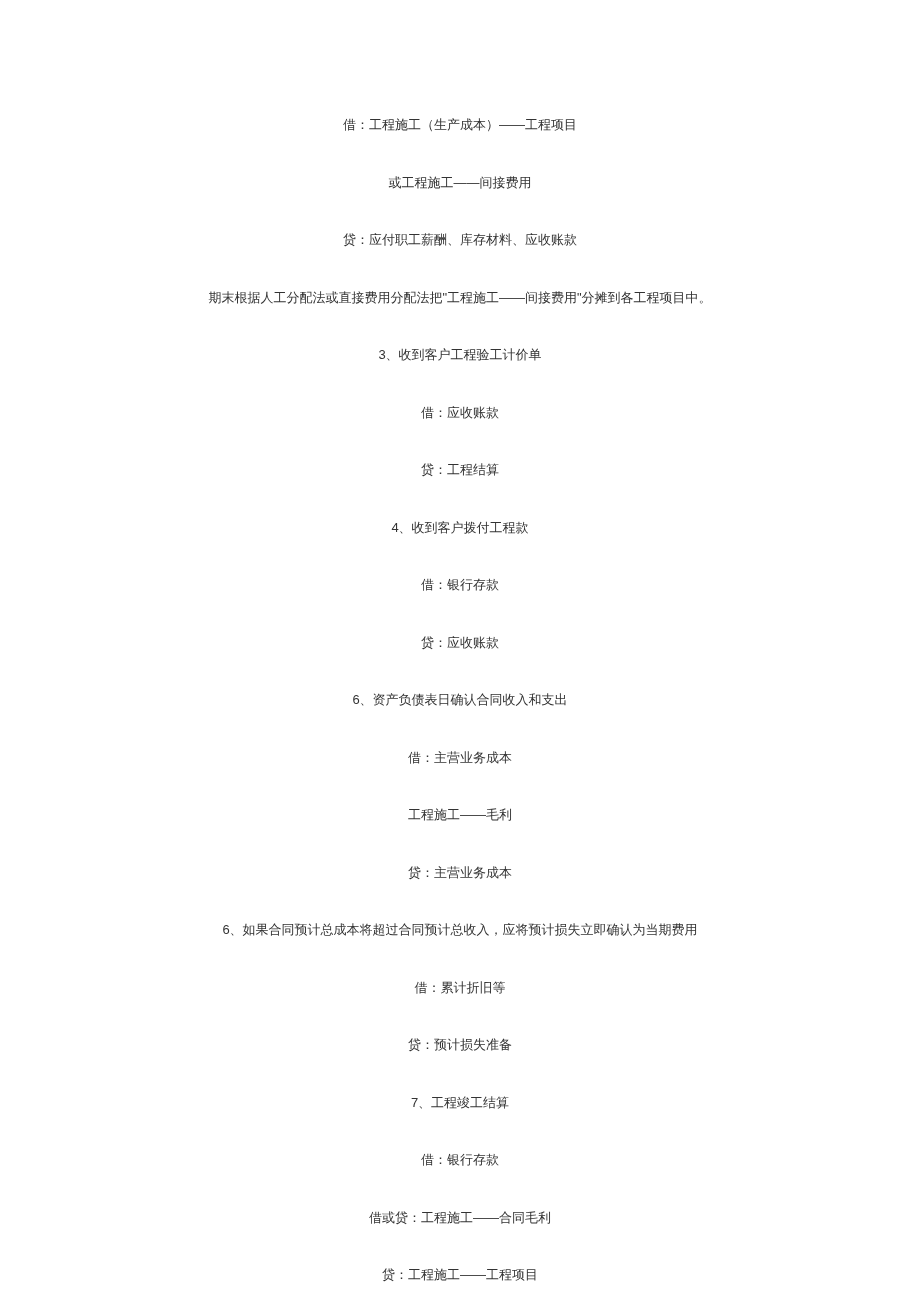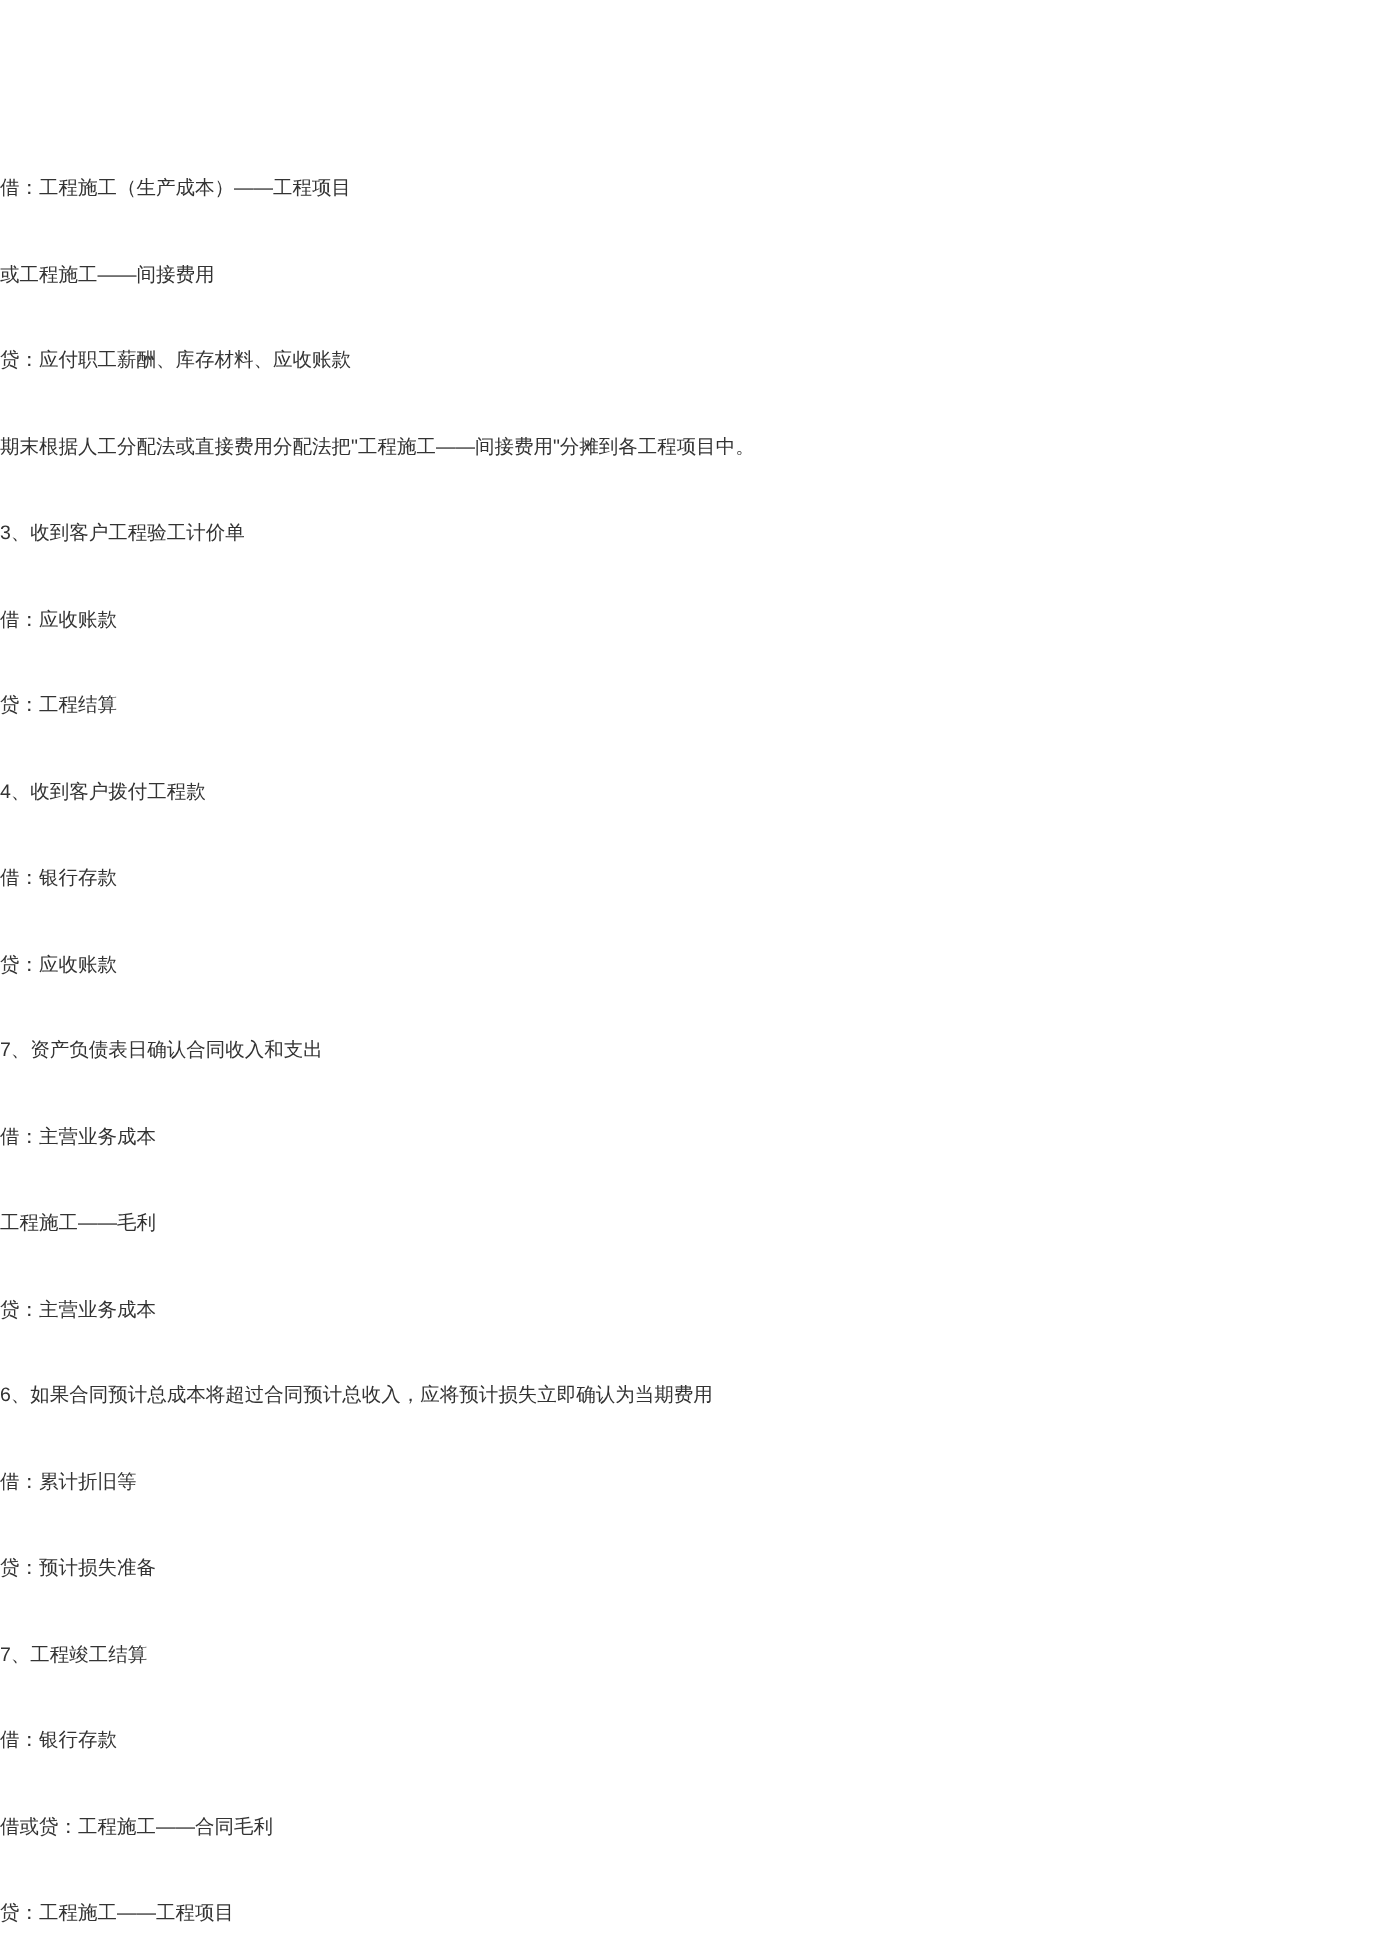--- a/index.html
+++ b/index.html
@@ -10,41 +10,42 @@
     body {
       width: 920px;
       height: 1302px;
       background: #ffffff;
       font-family: "Microsoft YaHei", "SimSun", sans-serif;
       font-size: 13px;
       color: #333333;
       padding-top: 115px;
     }
     .line {
+      text-align: center;
       line-height: 1.5;
       margin-bottom: 38px;
     }
     .line:last-child {
       margin-bottom: 2px;
     }
   </style>
 </head>
 <body>
 
 <div class="line">借：工程施工（生产成本）——工程项目</div>
 <div class="line">或工程施工——间接费用</div>
 <div class="line">贷：应付职工薪酬、库存材料、应收账款</div>
 <div class="line">期末根据人工分配法或直接费用分配法把"工程施工——间接费用"分摊到各工程项目中。</div>
 <div class="line">3、收到客户工程验工计价单</div>
 <div class="line">借：应收账款</div>
 <div class="line">贷：工程结算</div>
 <div class="line">4、收到客户拨付工程款</div>
 <div class="line">借：银行存款</div>
 <div class="line">贷：应收账款</div>
-<div class="line">7、资产负债表日确认合同收入和支出</div>
+<div class="line">6、资产负债表日确认合同收入和支出</div>
 <div class="line">借：主营业务成本</div>
 <div class="line">工程施工——毛利</div>
 <div class="line">贷：主营业务成本</div>
 <div class="line">6、如果合同预计总成本将超过合同预计总收入，应将预计损失立即确认为当期费用</div>
 <div class="line">借：累计折旧等</div>
 <div class="line">贷：预计损失准备</div>
 <div class="line">7、工程竣工结算</div>
 <div class="line">借：银行存款</div>
 <div class="line">借或贷：工程施工——合同毛利</div>
 <div class="line">贷：工程施工——工程项目</div>

